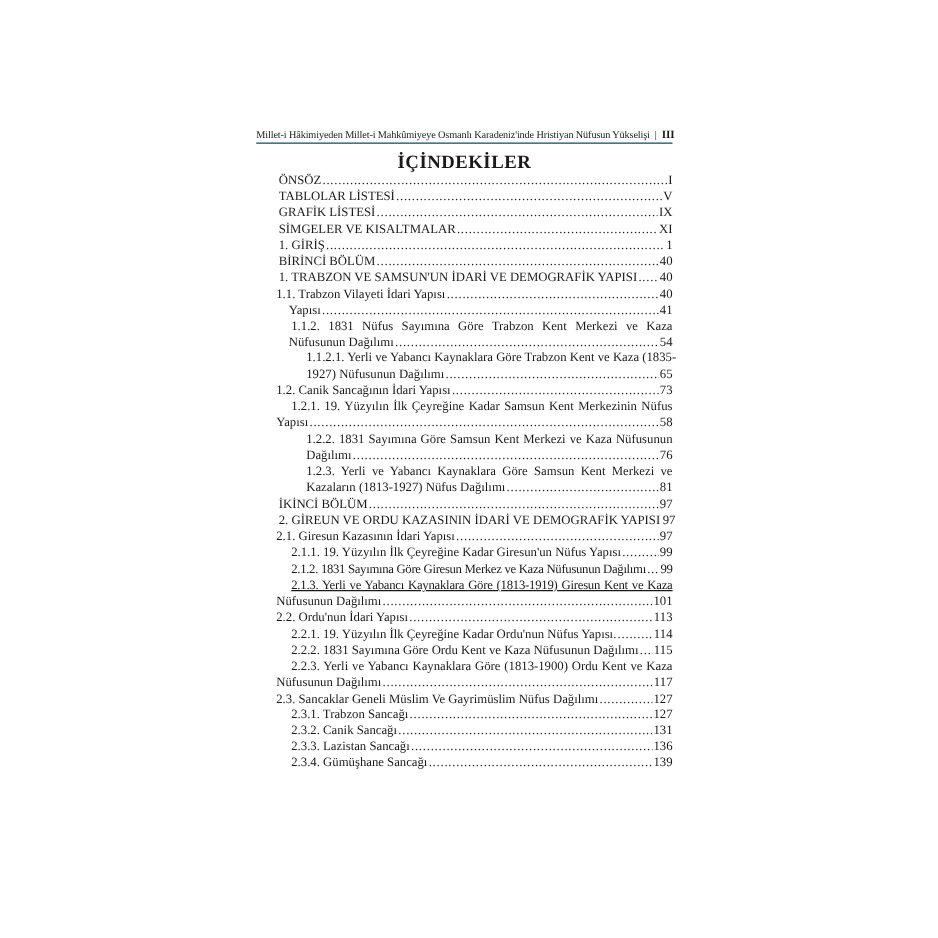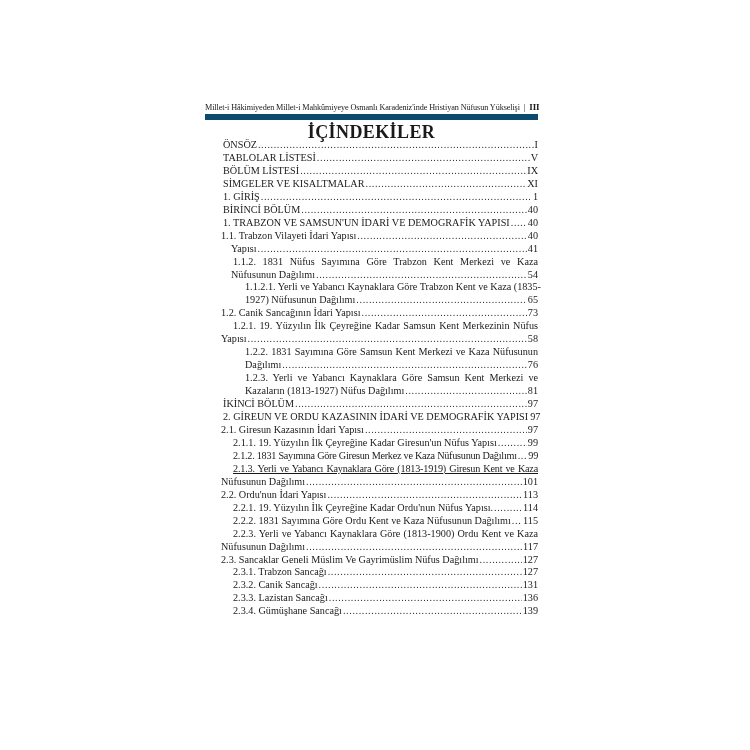--- a/index.html
+++ b/index.html
@@ -1,22 +1,22 @@
 <!DOCTYPE html>
 <html><head>
 <meta charset="utf-8">
 <style>
   html, body { margin:0; padding:0; background:#ffffff; }
   body { width:750px; height:750px; position:relative; overflow:hidden; font-family:"Liberation Serif", "DejaVu Serif", serif; color:#1a1a1a; }
   .page { position:absolute; left:0; top:0; width:750px; height:750px; background:#fff; }
-  .running-header { position:absolute; left:205px; top:101px; width:333px; height:13px; border-bottom:6px solid #0c4a6e; font-size:8.2px; line-height:12px; text-align:center; white-space:nowrap; letter-spacing:-0.1px; }
+  .running-header { position:absolute; left:205px; top:101px; width:333px; height:13px; border-bottom:1px solid #0c4a6e; font-size:8.2px; line-height:12px; text-align:center; white-space:nowrap; letter-spacing:-0.1px; }
   .running-header .title { display:inline; }
   .running-header .sep { display:inline; margin:0 2px; }
   .running-header .pg { display:inline; font-weight:bold; font-size:9px; }
-  .toc-heading { position:absolute; left:205px; top:122px; width:333px; text-align:center; font-weight:bold; font-size:18px; letter-spacing:0.4px; }
+  .toc-heading { position:absolute; left:205px; top:122px; width:333px; text-align:center; font-weight:bold; font-size:15px; letter-spacing:0.4px; }
   .toc { position:absolute; left:211px; top:139px; width:327px; font-size:10.2px; line-height:12.95px; }
   .entry { position:relative; display:flex; align-items:baseline; white-space:nowrap; }
   .entry.wrap { display:block; white-space:normal; }
   .entry .label { flex:0 0 auto; }
   .entry .dots { flex:1 1 auto; overflow:hidden; margin:0 1px; }
   .entry .dots::after { content:"..................................................................................................................................................................................................................................."; letter-spacing:0.6px; }
   .entry .page-num { flex:0 0 auto; }
   .l0 { padding-left:0;margin-left:12px; }
   .l1 { padding-left:10px; }
   .l2 { padding-left:22px; }
@@ -45,21 +45,21 @@
         <span class="page-num">I</span>
       </div>
 
     <div class="entry l0">
         <span class="label">TABLOLAR LİSTESİ</span>
         <span class="dots"></span>
         <span class="page-num">V</span>
       </div>
 
     <div class="entry l0">
-        <span class="label">BÖLÜM LİSTESİ</span>
+        <span class="label">GRAFİK LİSTESİ</span>
         <span class="dots"></span>
         <span class="page-num">IX</span>
       </div>
 
     <div class="entry l0">
         <span class="label">SİMGELER VE KISALTMALAR</span>
         <span class="dots"></span>
         <span class="page-num">XI</span>
       </div>
 

